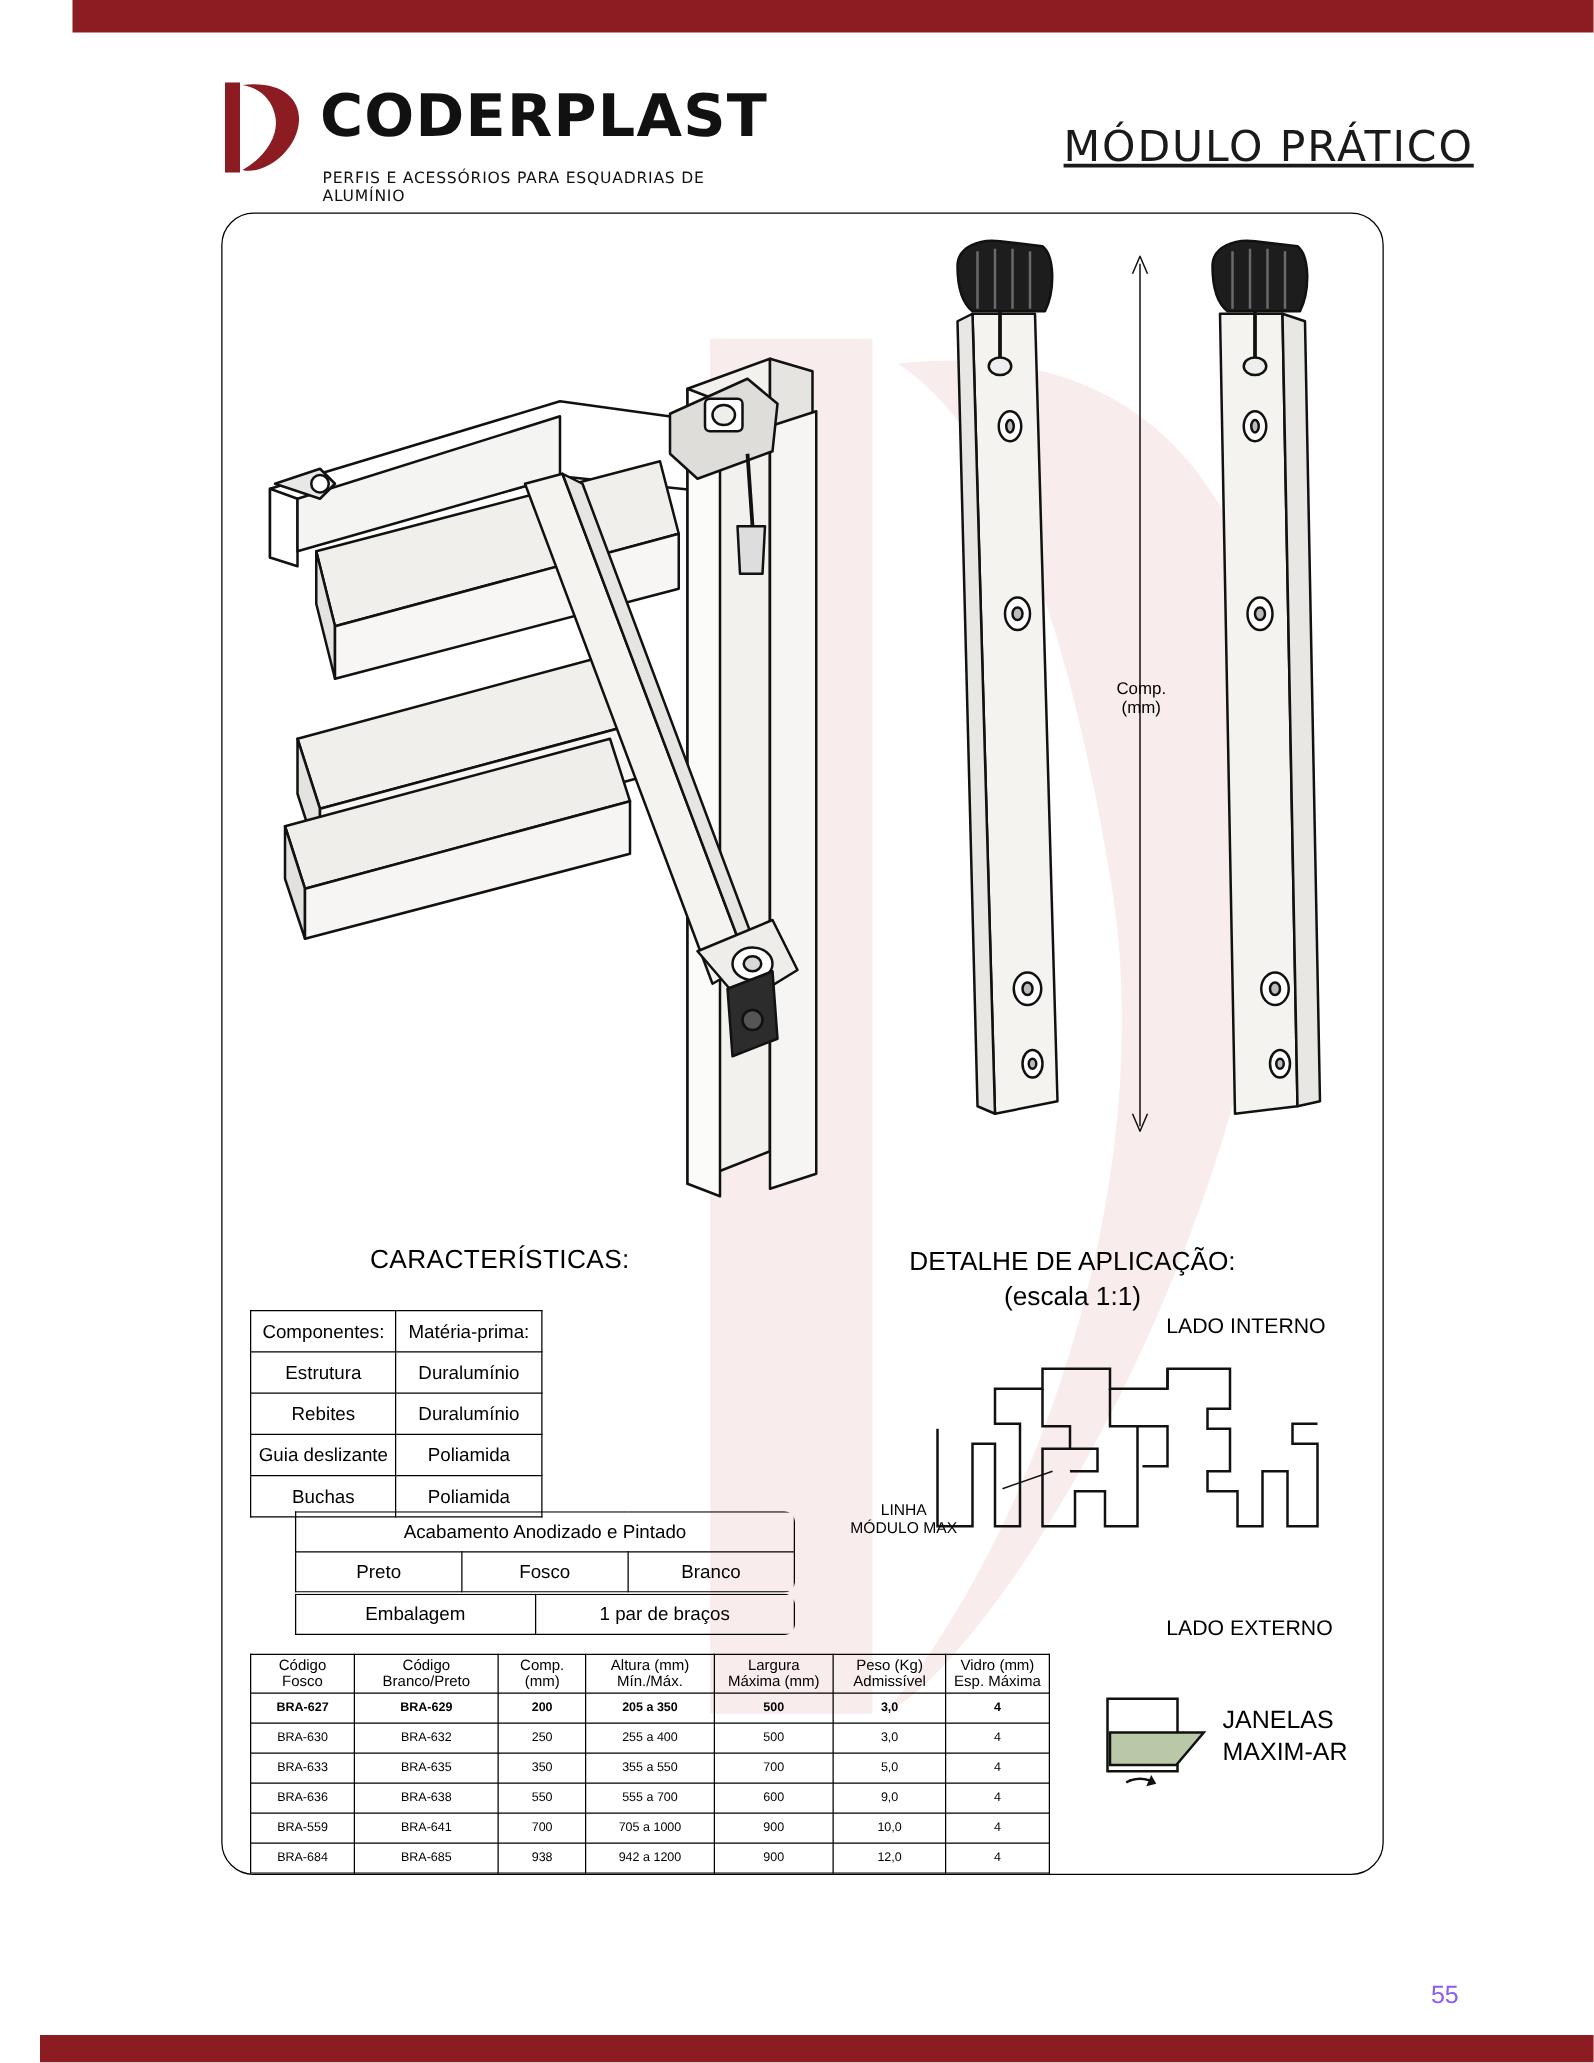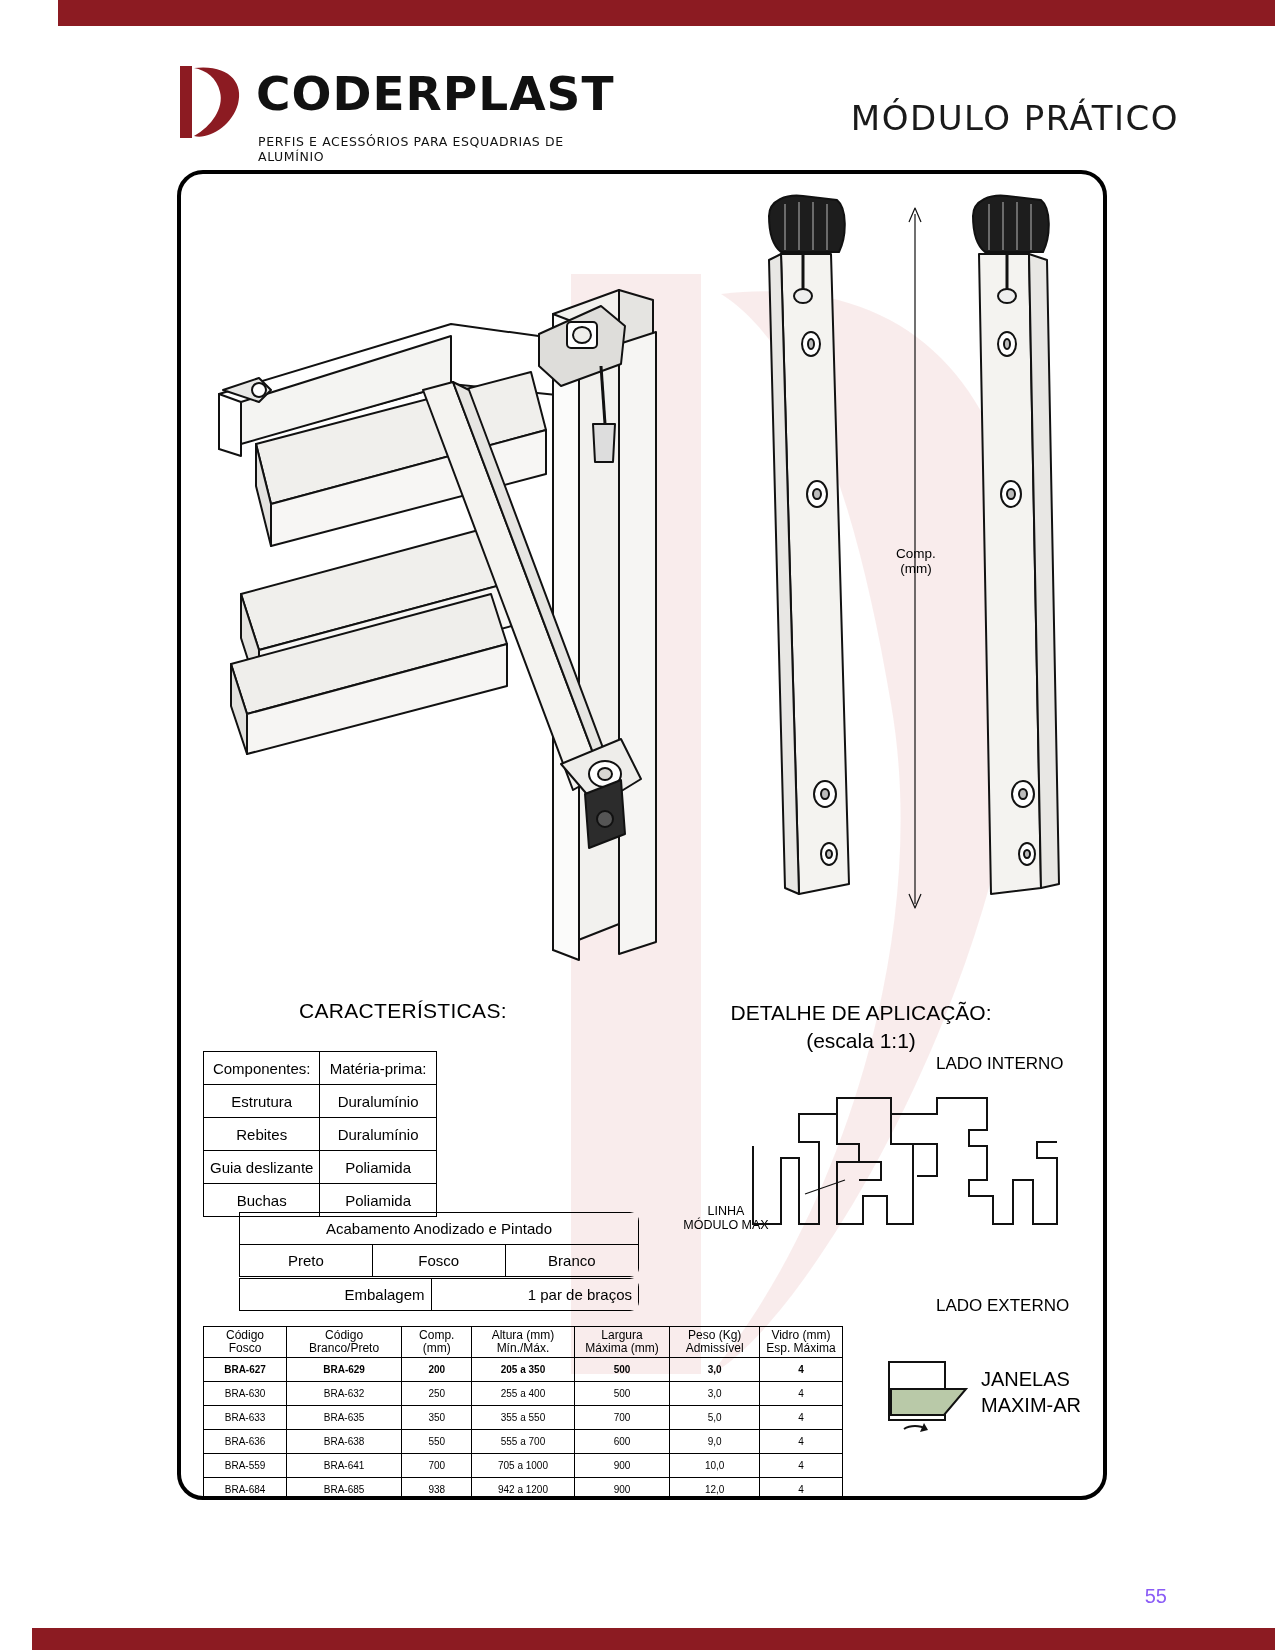--- a/index.html
+++ b/index.html
@@ -72,29 +72,30 @@
     font-family: "DejaVu Sans", sans-serif;
   }
   .doc-title {
     position: absolute;
     right: 96px;
     top: 98px;
     font-size: 34px;
     letter-spacing: 1.5px;
     color: #1a1a1a;
     font-family: "DejaVu Sans", sans-serif;
+    text-decoration: underline;
   }
   
   .frame {
     position: absolute;
     left: 145px;
     top: 170px;
     width: 930px;
     height: 1330px;
-    border: 4px solid #000000;
+    border: 1px solid #000000;
     border-radius: 26px;
     box-sizing: border-box;
     overflow: hidden;
     background: #fff;
   }
   
   .watermark {
     position: absolute;
     left: 330px;
     top: 60px;
@@ -210,21 +211,21 @@
     top: 1038px;
     width: 400px;
   }
   .tbl-acab td { height: 23px; font-size: 15px; }
   .tbl-emb {
     position: absolute;
     left: 22px;
     top: 1104px;
     width: 400px;
   }
-  .tbl-emb td { height: 23px; font-size: 15px; text-align: right; }
+  .tbl-emb td { height: 23px; font-size: 15px; }
   .tbl-codes {
     position: absolute;
     left: 22px;
     top: 1152px;
     width: 640px;
   }
   .tbl-codes td { height: 19px; font-size: 10px; padding: 2px 3px; }
   .tbl-codes tr:first-child td { font-size: 12px; line-height: 13px; }
   .tbl-codes tr.firstrow td { font-weight: bold; }
   .rounded-box {

